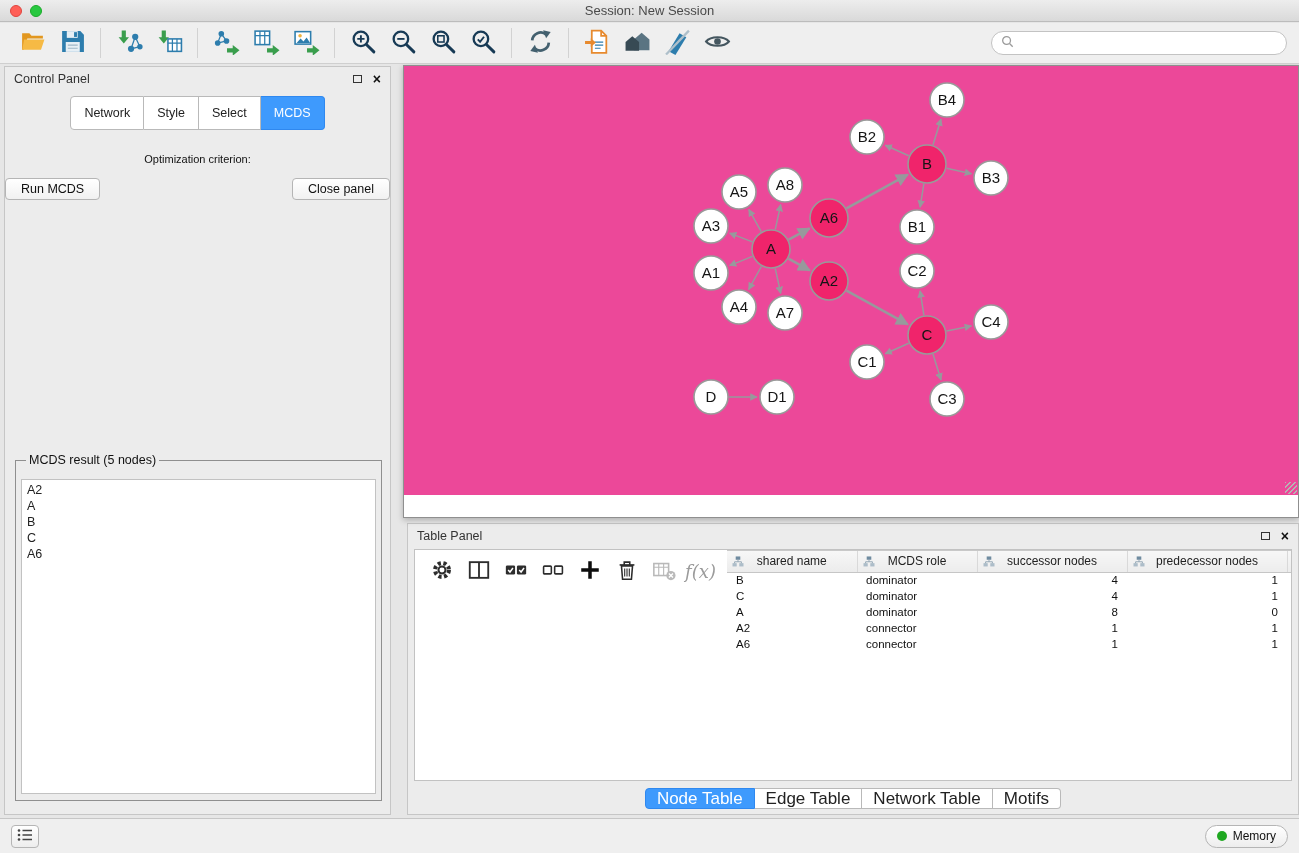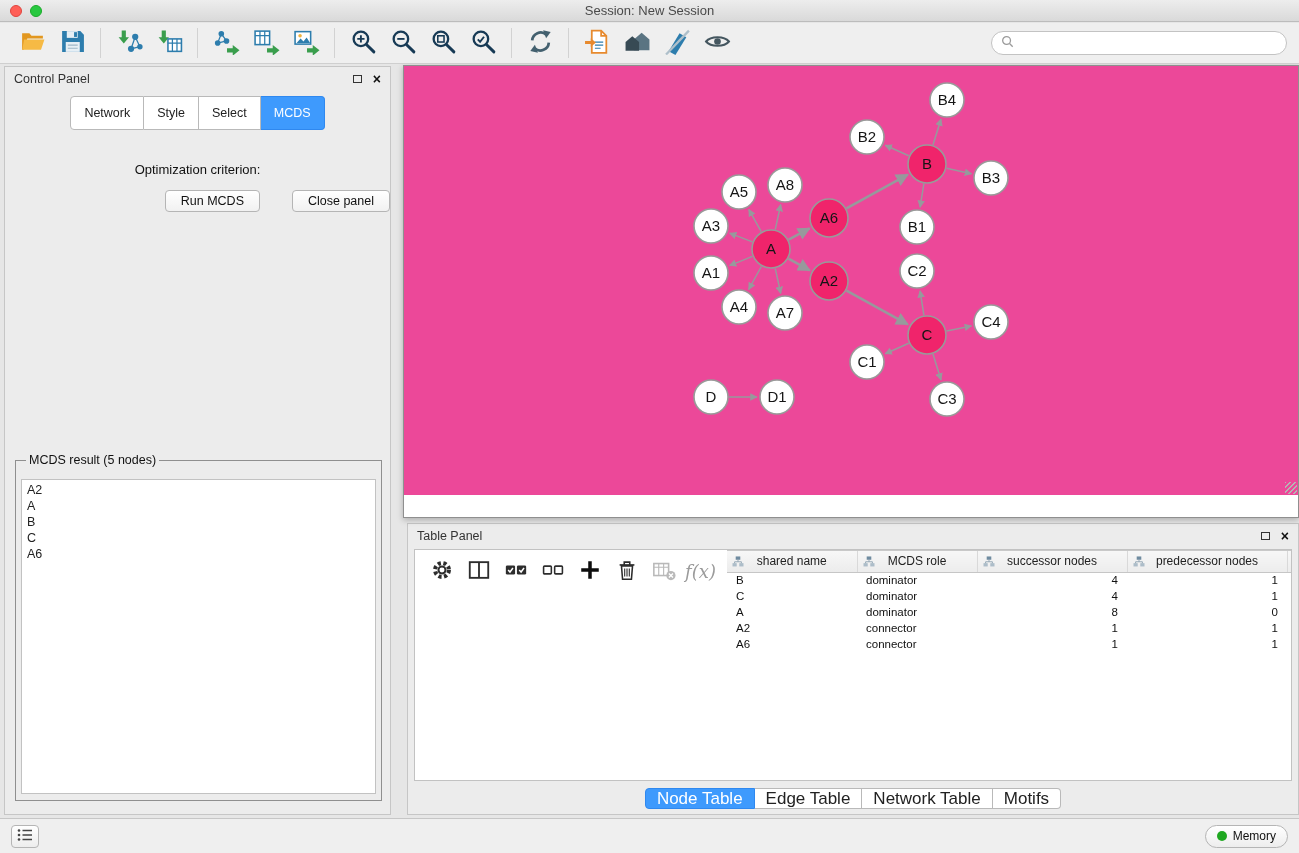--- a/index.html
+++ b/index.html
@@ -30,25 +30,25 @@
   .close-x{font-weight:bold;font-size:14px;color:#111;line-height:12px;cursor:pointer}
 
   
   .cpanel{position:absolute;left:4px;top:66px;width:387px;height:749px;background:#ececec;border:1px solid #c6c6c6}
   .seg{display:flex;justify-content:center;margin-top:5px}
   .seg button,.btab{font-family:"Liberation Sans",sans-serif;cursor:pointer}
   .seg button{height:34px;padding:0 13px;background:#fff;border:1px solid #b9b9b9;border-left:none;font-size:12.5px;color:#222}
   .seg button:first-child{border-left:1px solid #b9b9b9;border-radius:4px 0 0 4px}
   .seg button:last-child{border-radius:0 4px 4px 0}
   .seg button.active{background:#3e9afd;border-color:#2f88ef;color:#fff}
-  .optlabel{text-align:center;margin-top:32px;font-size:13px;color:#111}
+  .optlabel{text-align:center;margin-top:23px;font-size:11px;color:#111}
   .dd{margin:7px auto 0;width:314px;height:23px;background:#fff;border:1px solid #b5b5b5;border-radius:4px;display:flex;align-items:center;position:relative;padding:0 24px 0 9px;font-size:12.5px;cursor:pointer}
   .ddtext{white-space:nowrap;overflow:hidden}
   .step{position:absolute;right:1px;top:1px;bottom:1px;width:19px;background:linear-gradient(#7ab8fc,#1d7bf7);border-radius:3px;color:#fff;display:flex;flex-direction:column;align-items:center;justify-content:center;font-size:6.5px;line-height:7px;font-family:"DejaVu Sans",sans-serif}
-  .btnrow{display:flex;justify-content:flex-end;gap:32px;margin-top:13px}
+  .btnrow{display:flex;justify-content:space-between;gap:32px;margin-top:13px}
   .btn{height:22px;padding:0 15px;background:linear-gradient(#ffffff,#f1f1f1);border:1px solid #b5b5b5;border-radius:4px;font-size:12.5px;color:#111;cursor:pointer;font-family:"Liberation Sans",sans-serif}
   .result{position:absolute;left:10px;right:8px;top:386px;bottom:13px;border:1px solid #8f8f8f;background:#ececec;padding:0}
   .result legend{font-size:12.5px;margin-left:10px;padding:0 3px;color:#111}
   .rlist{position:absolute;left:5px;right:5px;top:12px;bottom:6px;background:#fff;border:1px solid #c2c2c2;padding:2px 5px;font-size:12.5px;line-height:16px;overflow:hidden}
   .ritem{cursor:default}
 
   
   .netwin{position:absolute;left:403px;top:65px;width:896px;height:453px;background:#fff;border:1px solid #8f8f8f;box-shadow:0 2px 6px rgba(0,0,0,.25);z-index:10}
   .nethead{height:22px;background:linear-gradient(#ececec,#d8d8d8);border-bottom:1px solid #b2b2b2;display:flex;align-items:center;justify-content:center;position:relative}
   .nethead .traffic{top:5px;gap:7px}

